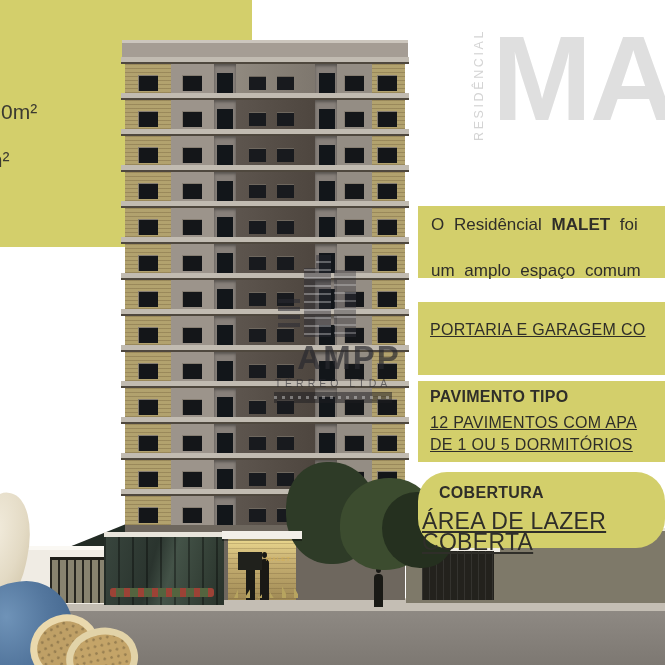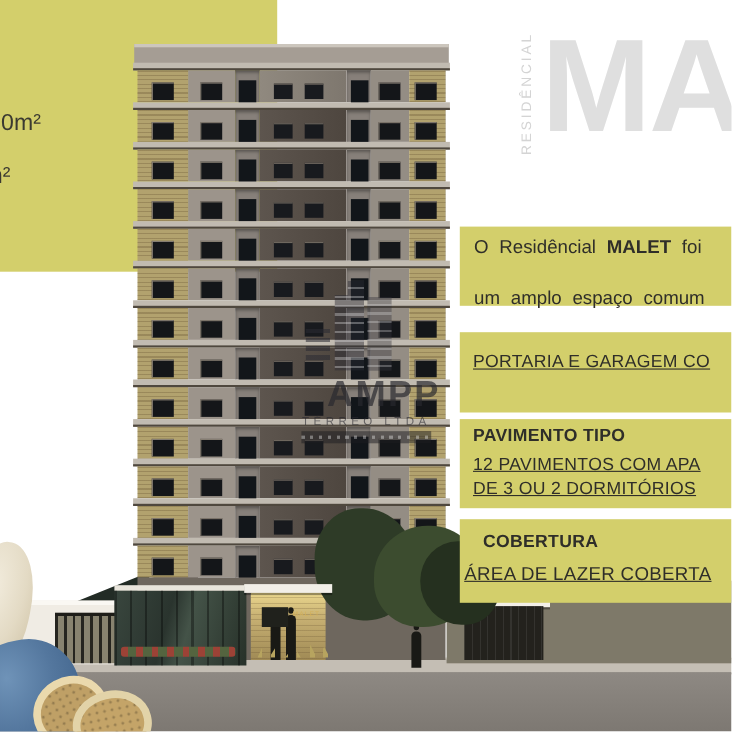--- a/index.html
+++ b/index.html
@@ -115,28 +115,28 @@
     background-image:repeating-linear-gradient(90deg,rgba(255,255,255,.35) 0 3px,transparent 3px 8px);
     background-size:100% 3px;background-position:0 4px;background-repeat:no-repeat;}
 
   
   .infobox{position:absolute;left:418px;width:247px;background:#d3cf6b;color:#2f2e29;z-index:6;}
   #box-intro{top:206px;height:72px;padding:7px 0 0 13px;box-sizing:border-box;
              font-size:17px;line-height:23px;word-spacing:5px;}
   .b-strong{font-weight:700;}
   #box-terreo{top:302px;height:73px;padding:9px 0 0 12px;box-sizing:border-box;}
   #box-pavimento{top:381px;height:81px;padding:7px 0 0 12px;box-sizing:border-box;}
-  #box-cobertura{top:472px;height:76px;padding:12px 0 0 4px;box-sizing:border-box;}
+  #box-cobertura{top:472px;height:76px;padding:12px 0 0 4px;box-sizing:border-box;border-radius:29px;}
   .ib-title{font-weight:700;font-size:16px;letter-spacing:.3px;}
   .ib-line{font-size:16px;line-height:21px;letter-spacing:.3px;text-decoration:underline;}
   #box-terreo .ib-line{margin-top:8px;}
   #box-pavimento .ib-line{margin-top:1px;}
   #box-pavimento .ib-title{margin-bottom:6px;}
   #box-cobertura .ib-title{margin-left:17px;margin-bottom:9px;}
-  #box-cobertura .ib-line{font-size:17px;}
+  #box-cobertura .ib-line{font-size:23px;}
 
   
   #person{left:0;top:0;z-index:7;}
   #p-hat{left:-30px;top:492px;width:58px;height:118px;transform:rotate(12deg);
     background:radial-gradient(ellipse at 35% 35%,#f2ecdd 0%,#e3dac4 55%,#cfc3a6 100%);
     border-radius:48% 52% 45% 55%;z-index:7;}
   #p-denim{left:-34px;top:582px;width:108px;height:110px;transform:rotate(-8deg);
     background:radial-gradient(ellipse at 40% 30%,#6f93b8 0%,#54779e 45%,#3a5d85 100%);
     border-radius:55% 45% 50% 50%;z-index:7;}
   .shoe{position:absolute;border-radius:50% 50% 48% 52%;z-index:8;
@@ -480,21 +480,21 @@
   <span>um amplo espaço comum</span>
 </div>
 
 <div class="infobox" id="box-terreo">
   <div class="ib-line">PORTARIA E GARAGEM CO</div>
 </div>
 
 <div class="infobox" id="box-pavimento">
   <div class="ib-title">PAVIMENTO TIPO</div>
   <div class="ib-line">12 PAVIMENTOS COM APA</div>
-  <div class="ib-line">DE 3 OU 2 DORMITÓRIOS</div>
+  <div class="ib-line">DE 1 OU 5 DORMITÓRIOS</div>
 </div>
 
 <div class="infobox" id="box-cobertura">
   <div class="ib-title">COBERTURA</div>
   <div class="ib-line">ÁREA DE LAZER COBERTA</div>
 </div>
 
 <div id="person">
   <div class="abs" id="p-hat"></div>
   <div class="abs" id="p-denim"></div>

